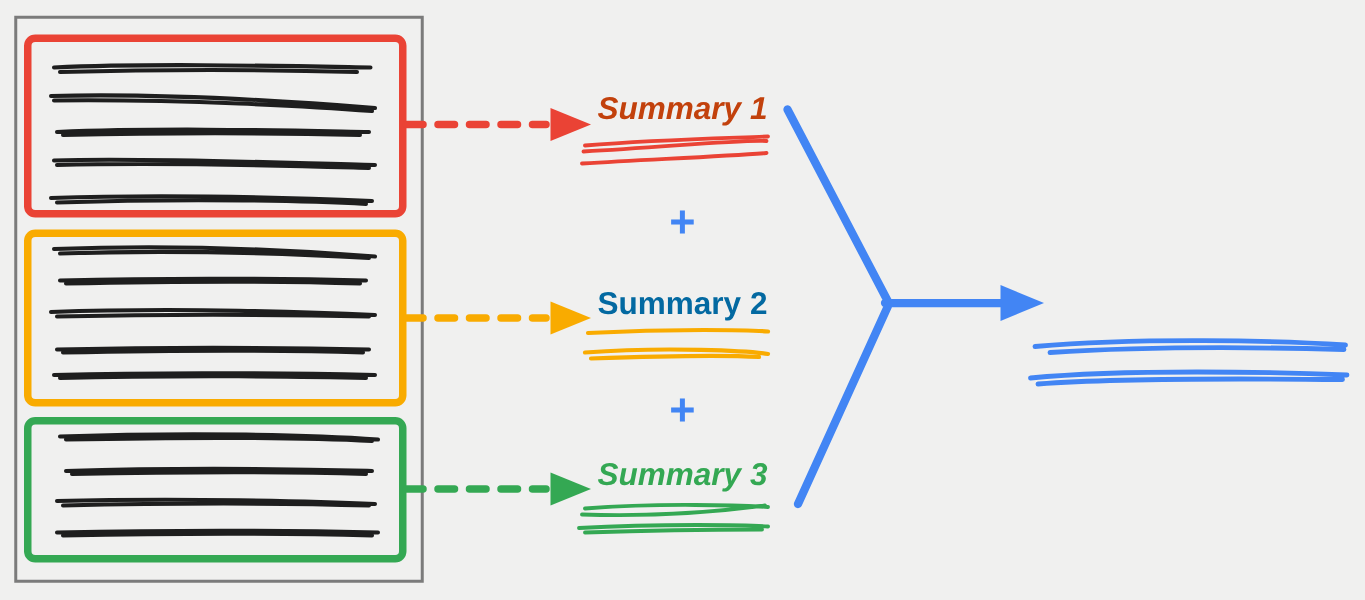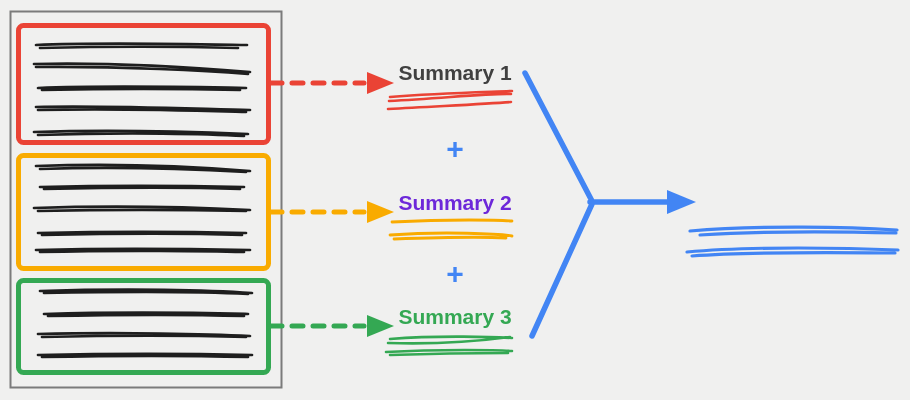--- a/index.html
+++ b/index.html
@@ -10,22 +10,22 @@
   }
   .canvas svg{position:absolute;left:0;top:0;}
   svg path{fill:none;}
   .lbl{position:absolute;font-weight:700;text-align:center;white-space:nowrap;}
   .sum{font-size:21px;width:130px;line-height:22px;}
   .plus{font-size:30px;width:30px;height:26px;line-height:26px;}
   .result{
     position:absolute;font-weight:700;text-align:center;
     font-size:29px;line-height:39px;width:200px;white-space:normal;
   }
-  .c-red{color:#404040;}
-  .c-orange{color:#6d28d9;}
+  .c-red{color:#c2410c;font-style:italic;}
+  .c-orange{color:#0369a1;}
   .c-green{color:#34A853;}
   .c-blue{color:#4285F4;}
 </style>
 </head>
 <body>
 
 <div class="canvas">
 
   <svg width="910" height="400" viewBox="0 0 910 400">
 
@@ -93,16 +93,16 @@
   </svg>
 
   <div class="lbl sum c-red" style="left:390px;top:62px;">Summary 1</div>
 
   <div class="lbl plus c-blue" style="left:440px;top:136px;">+</div>
 
   <div class="lbl sum c-orange" style="left:390px;top:192px;">Summary 2</div>
 
   <div class="lbl plus c-blue" style="left:440px;top:261px;">+</div>
 
-  <div class="lbl sum c-green" style="left:390px;top:306px;">Summary 3</div>
+  <div class="lbl sum c-green" style="left:390px;top:306px;font-style:italic;">Summary 3</div>
 
 
 </div>
 
 </body></html>

